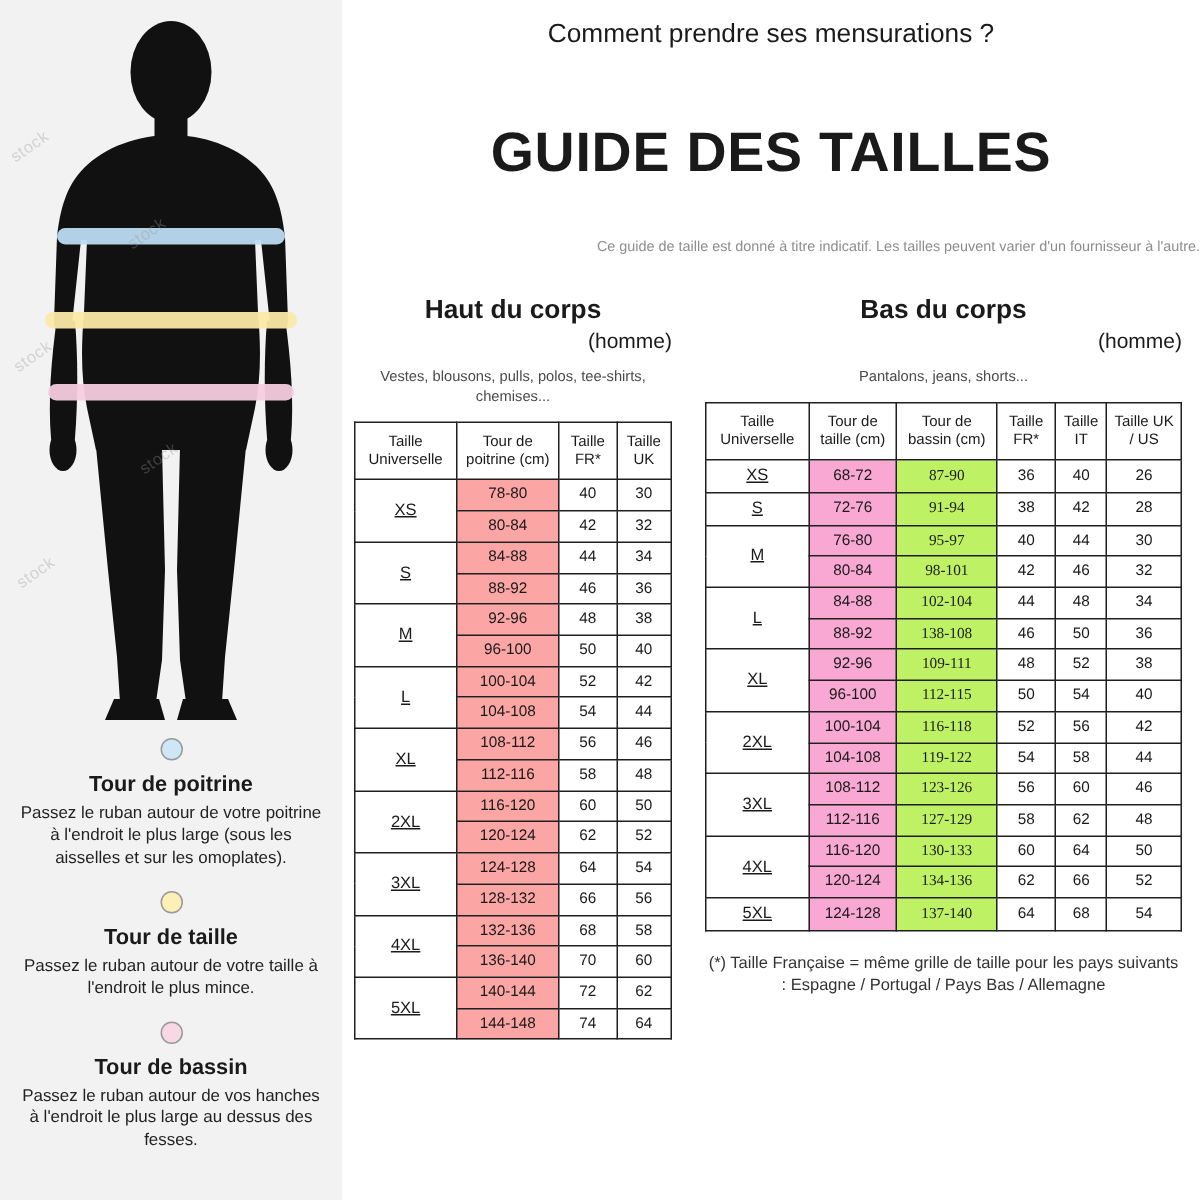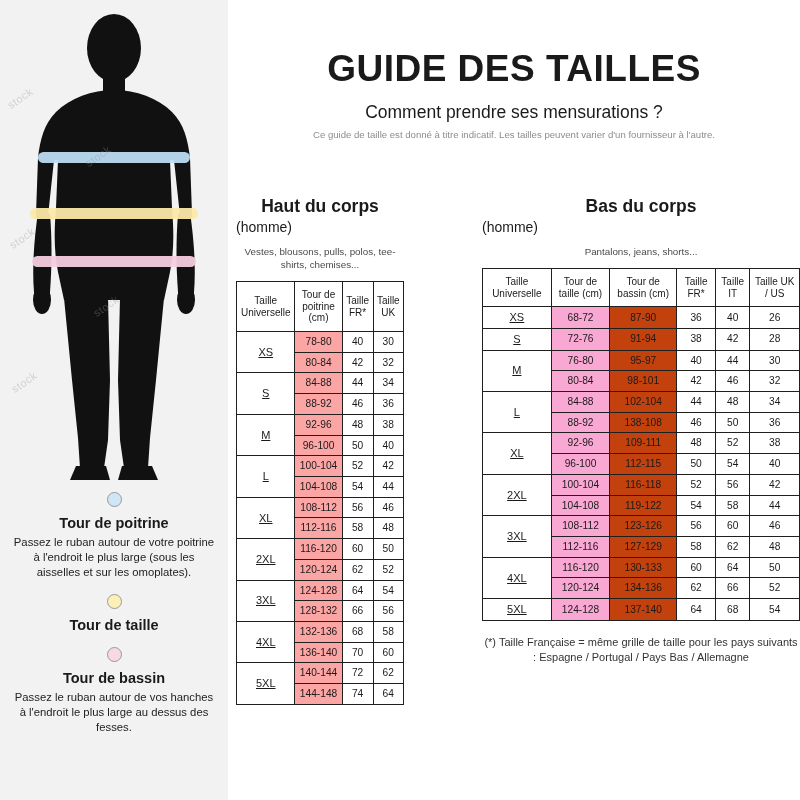--- a/index.html
+++ b/index.html
@@ -40,44 +40,44 @@
 
   .watermark{
     position:absolute; color:rgba(150,150,150,.35); font-size:11px;
     transform:rotate(-35deg); pointer-events:none; letter-spacing:.5px;
   }
 
   
   #header{ position:absolute; left:228px; top:0; width:572px; text-align:center; }
   #main-title{ font-size:37px; font-weight:bold; letter-spacing:.5px; margin-top:48px; }
   #subtitle{ font-size:17.5px; margin-top:12px; }
-  #disclaimer{ font-size:9.6px; color:#8d8d8d; margin-top:6px; }
+  #disclaimer{ font-size:9.6px; color:#8d8d8d; margin-top:36px;text-align:right; }
 
   
   .table-block{ position:absolute; }
-  #top-block{ left:236px; top:196px; width:168px; }
-  #bottom-block{ left:482px; top:196px; width:318px; }
+  #top-block{ left:236px; top:196px; width:212px; }
+  #bottom-block{ left:470px; top:196px; width:318px; }
 
   .sec-title{ text-align:center; font-size:17.5px; font-weight:bold; }
-  .sec-sub{ text-align:left; font-size:14px; margin-top:2px; }
+  .sec-sub{ text-align:right; font-size:14px; margin-top:2px; }
   .sec-desc{ text-align:center; font-size:9.8px; color:#4a4a4a; margin-top:10px; line-height:1.35; }
 
   table{ border-collapse:collapse; width:100%; margin-top:10px; }
   th, td{
     border:1px solid #1f1f1f;
     font-size:10.2px; text-align:center;
     padding:4px 1px;
     background:#fff;
     line-height:1.15;
   }
   th{ font-weight:normal; font-size:10px; padding:7px 2px; }
   td.size{ font-size:11px;text-decoration:underline; }
   td.chest{ background:#fca5a5; }
   td.waist{ background:#f9a8d4; }
-  td.hip{ background:#c2410c; }
+  td.hip{ background:#bef264;font-family:Liberation Serif, serif; }
 
   .footnote{ font-size:11px; color:#333; text-align:center; margin-top:14px; line-height:1.4; }
 </style>
 </head>
 <body>
 
 <div id="figure-panel">
 
   <svg class="silhouette" viewBox="0 0 228 500">
     <g fill="#111">
@@ -137,34 +137,35 @@
         <span class="dot chest"></span>
         <span>Tour de poitrine</span>
       </div>
       <div class="legend-text">Passez le ruban autour de votre poitrine à l'endroit le plus large (sous les aisselles et sur les omoplates).</div>
     </div>
     <div class="legend-block">
       <div class="legend-head">
         <span class="dot waist"></span>
         <span>Tour de taille</span>
       </div>
+      <div class="legend-text">Passez le ruban autour de votre taille à l'endroit le plus mince.</div>
     </div>
     <div class="legend-block">
       <div class="legend-head">
         <span class="dot hip"></span>
         <span>Tour de bassin</span>
       </div>
       <div class="legend-text">Passez le ruban autour de vos hanches à l'endroit le plus large au dessus des fesses.</div>
     </div>
   </div>
 </div>
 
 <div id="header">
+  <div id="subtitle">Comment prendre ses mensurations ?</div>
   <div id="main-title">GUIDE DES TAILLES</div>
-  <div id="subtitle">Comment prendre ses mensurations ?</div>
   <div id="disclaimer">Ce guide de taille est donné à titre indicatif. Les tailles peuvent varier d'un fournisseur à l'autre.</div>
 </div>
 
 <div class="table-block" id="top-block">
   <div class="sec-title">Haut du corps</div>
   <div class="sec-sub">(homme)</div>
   <div class="sec-desc">Vestes, blousons, pulls, polos, tee-shirts, chemises...</div>
   <table id="top-table">
       <tbody>
         <tr>

